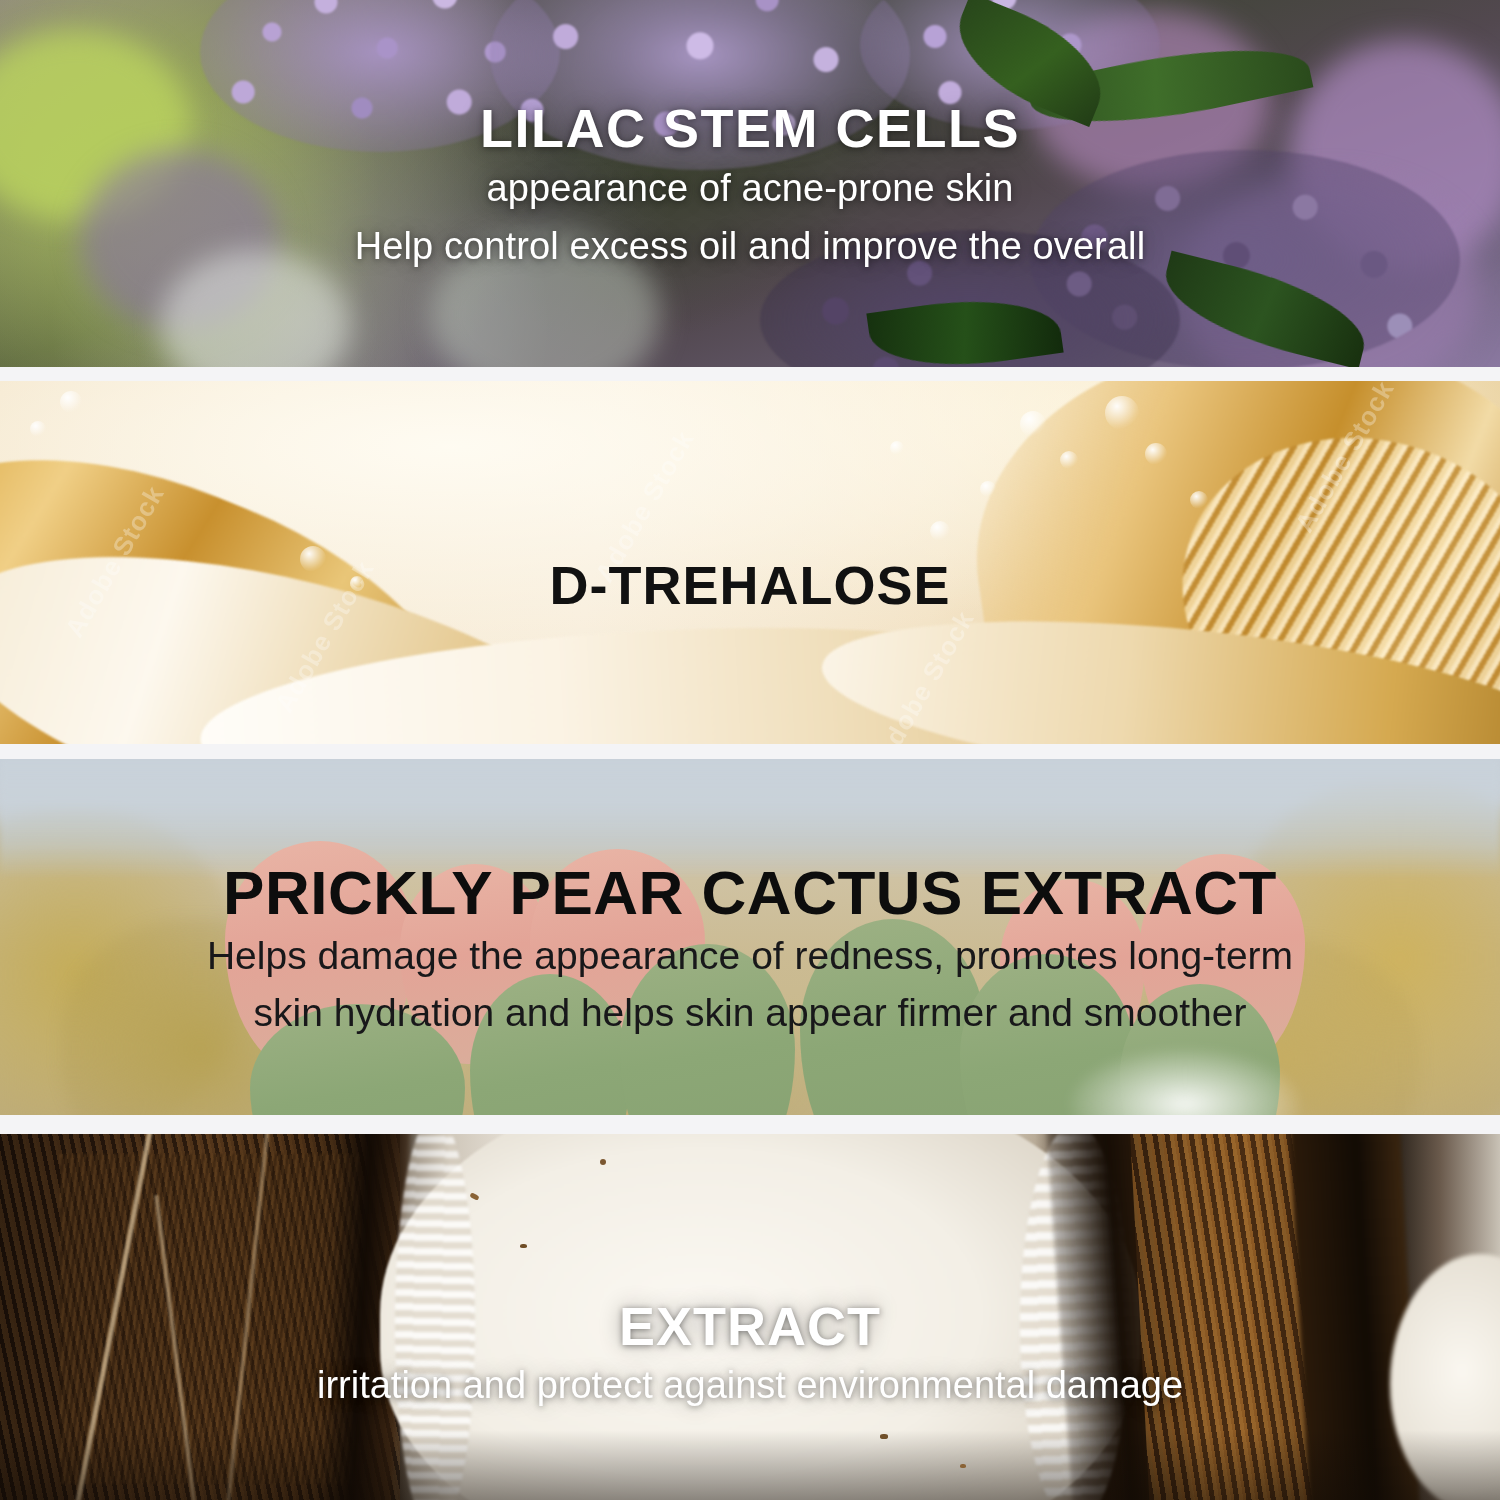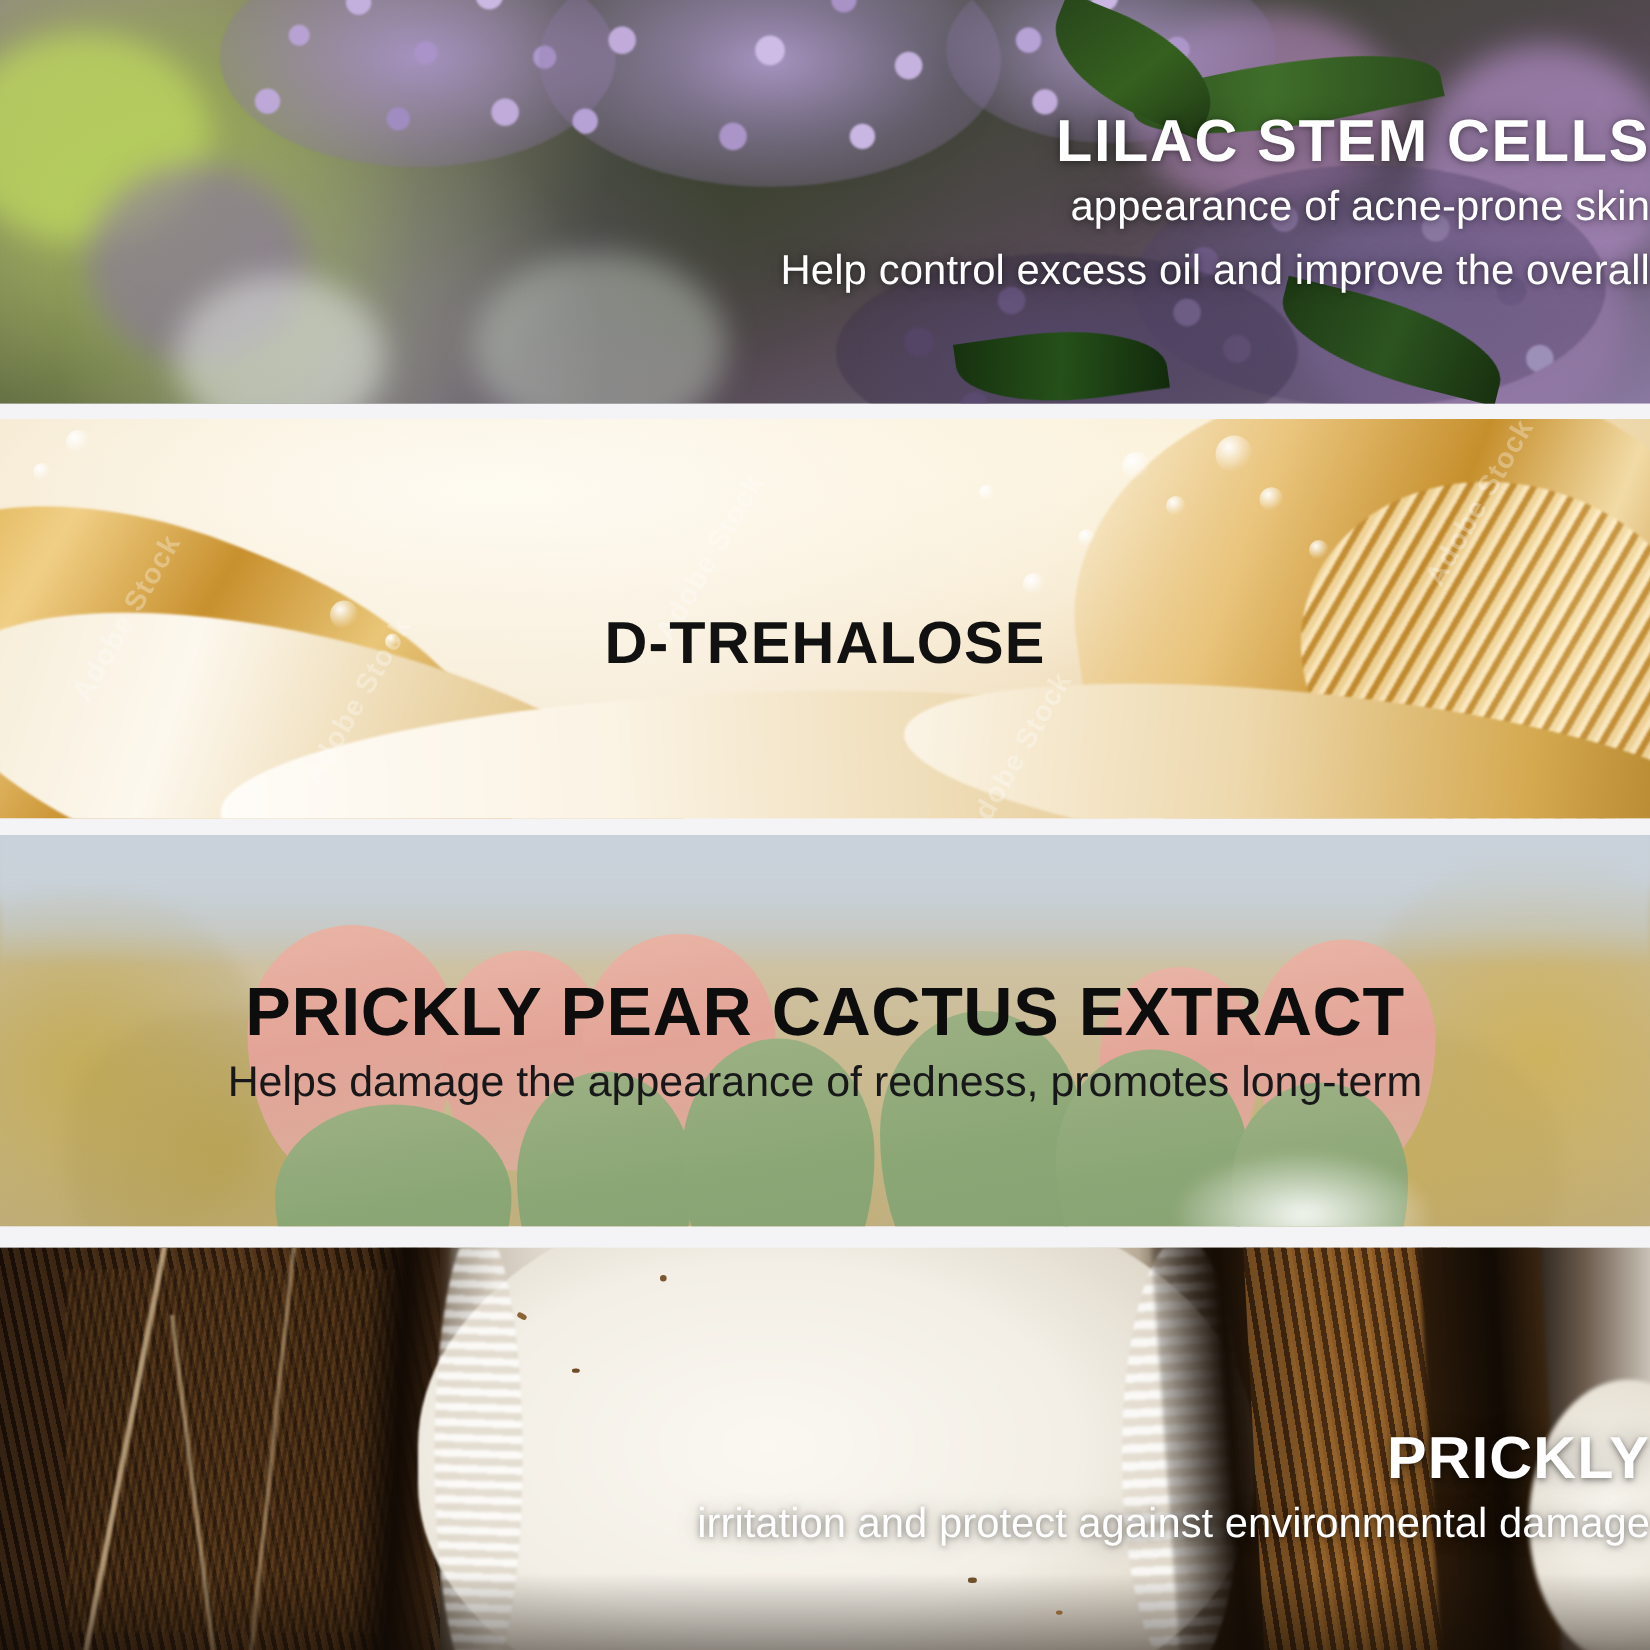--- a/index.html
+++ b/index.html
@@ -83,21 +83,21 @@
         #100a06 0%, #2a1a0e 6%, #4a2f17 14%, #3a230f 20%, #120b05 24.5%,
         #2a1e12 26%, #cfc7ba 30%, #efe9e0 36%, #f7f4ee 46%, #f6f2ea 56%,
         #e9e2d6 64%, #b8ab97 69%, #2a1a0d 72.5%, #5b3a19 78%, #7a4d1f 83%,
         #2e1d0c 88%, #15100a 92%, #6a5a4c 96%, #c9c2b6 100%);
   }
   .shellfiber { position:absolute; }
   #p4 .title { font-size:54px; color:#ffffff; letter-spacing:1px; }
   #p4 .desc  { font-size:38px; color:#ffffff; margin-top:6px; }
   #p4 .content { padding-top:74px; }
 
-  .shadowdark { text-shadow:0 1px 6px rgba(0,0,0,0.45), 0 0 22px rgba(0,0,0,0.30);text-align:right; }
+  .shadowdark { text-shadow:0 1px 6px rgba(0,0,0,0.45), 0 0 22px rgba(0,0,0,0.30); }
 </style>
 </head>
 <body>
 
 <div id="page">
 
   <section class="panel" id="p1">
     <div class="bg">
 
       <div class="bokeh" style="left:-40px;  top:30px;  width:230px; height:190px; background:rgba(190,215,95,0.75);"></div>
@@ -252,20 +252,21 @@
       <div class="pad green" style="left:800px; top:160px; width:185px; height:265px;"></div>
       <div class="pad green" style="left:960px; top:195px; width:175px; height:240px;"></div>
       <div class="pad green" style="left:1120px;top:225px; width:160px; height:215px;"></div>
 
       <div style="position:absolute; left:1070px; top:290px; width:230px; height:110px; border-radius:50%; background:radial-gradient(ellipse at 50% 50%, rgba(255,255,255,0.92), rgba(255,255,255,0) 75%); filter:blur(6px);"></div>
     </div>
 
     <div class="content">
       <div class="title">PRICKLY PEAR CACTUS EXTRACT</div>
       <div class="desc">Helps damage the appearance of redness, promotes long-term</div>
+      <div class="desc">skin hydration and helps skin appear firmer and smoother</div>
     </div>
   </section>
 
   <section class="panel" id="p4">
     <div class="bg">
 
       <div class="shellfiber" style="left:0; top:0; width:400px; height:366px;
            background:repeating-linear-gradient(78deg, rgba(90,58,28,0.55) 0 3px, rgba(28,16,8,0.7) 3px 7px, rgba(120,80,38,0.4) 7px 10px);
            opacity:0.9;"></div>
       <div class="shellfiber" style="left:60px; top:20px; width:300px; height:330px;
@@ -300,18 +301,18 @@
       <div style="position:absolute; left:0; bottom:0; width:100%; height:70px; background:linear-gradient(0deg, rgba(16,10,5,0.45), rgba(16,10,5,0));"></div>
 
       <div style="position:absolute; left:470px; top:60px; width:9px; height:5px; border-radius:40%; background:#8a6336; transform:rotate(30deg);"></div>
       <div style="position:absolute; left:520px; top:110px; width:7px; height:4px; border-radius:40%; background:#6f4d26;"></div>
       <div style="position:absolute; left:600px; top:25px; width:6px; height:6px; border-radius:50%; background:#7b5730;"></div>
       <div style="position:absolute; left:880px; top:300px; width:8px; height:5px; border-radius:40%; background:#70502a;"></div>
       <div style="position:absolute; left:960px; top:330px; width:6px; height:4px; border-radius:40%; background:#8a6336;"></div>
     </div>
 
     <div class="content">
-      <div class="title shadowdark">PRICKLY</div>
+      <div class="title shadowdark">EXTRACT</div>
       <div class="desc shadowdark">irritation and protect against environmental damage</div>
     </div>
   </section>
 
 </div>
 
 </body></html>

